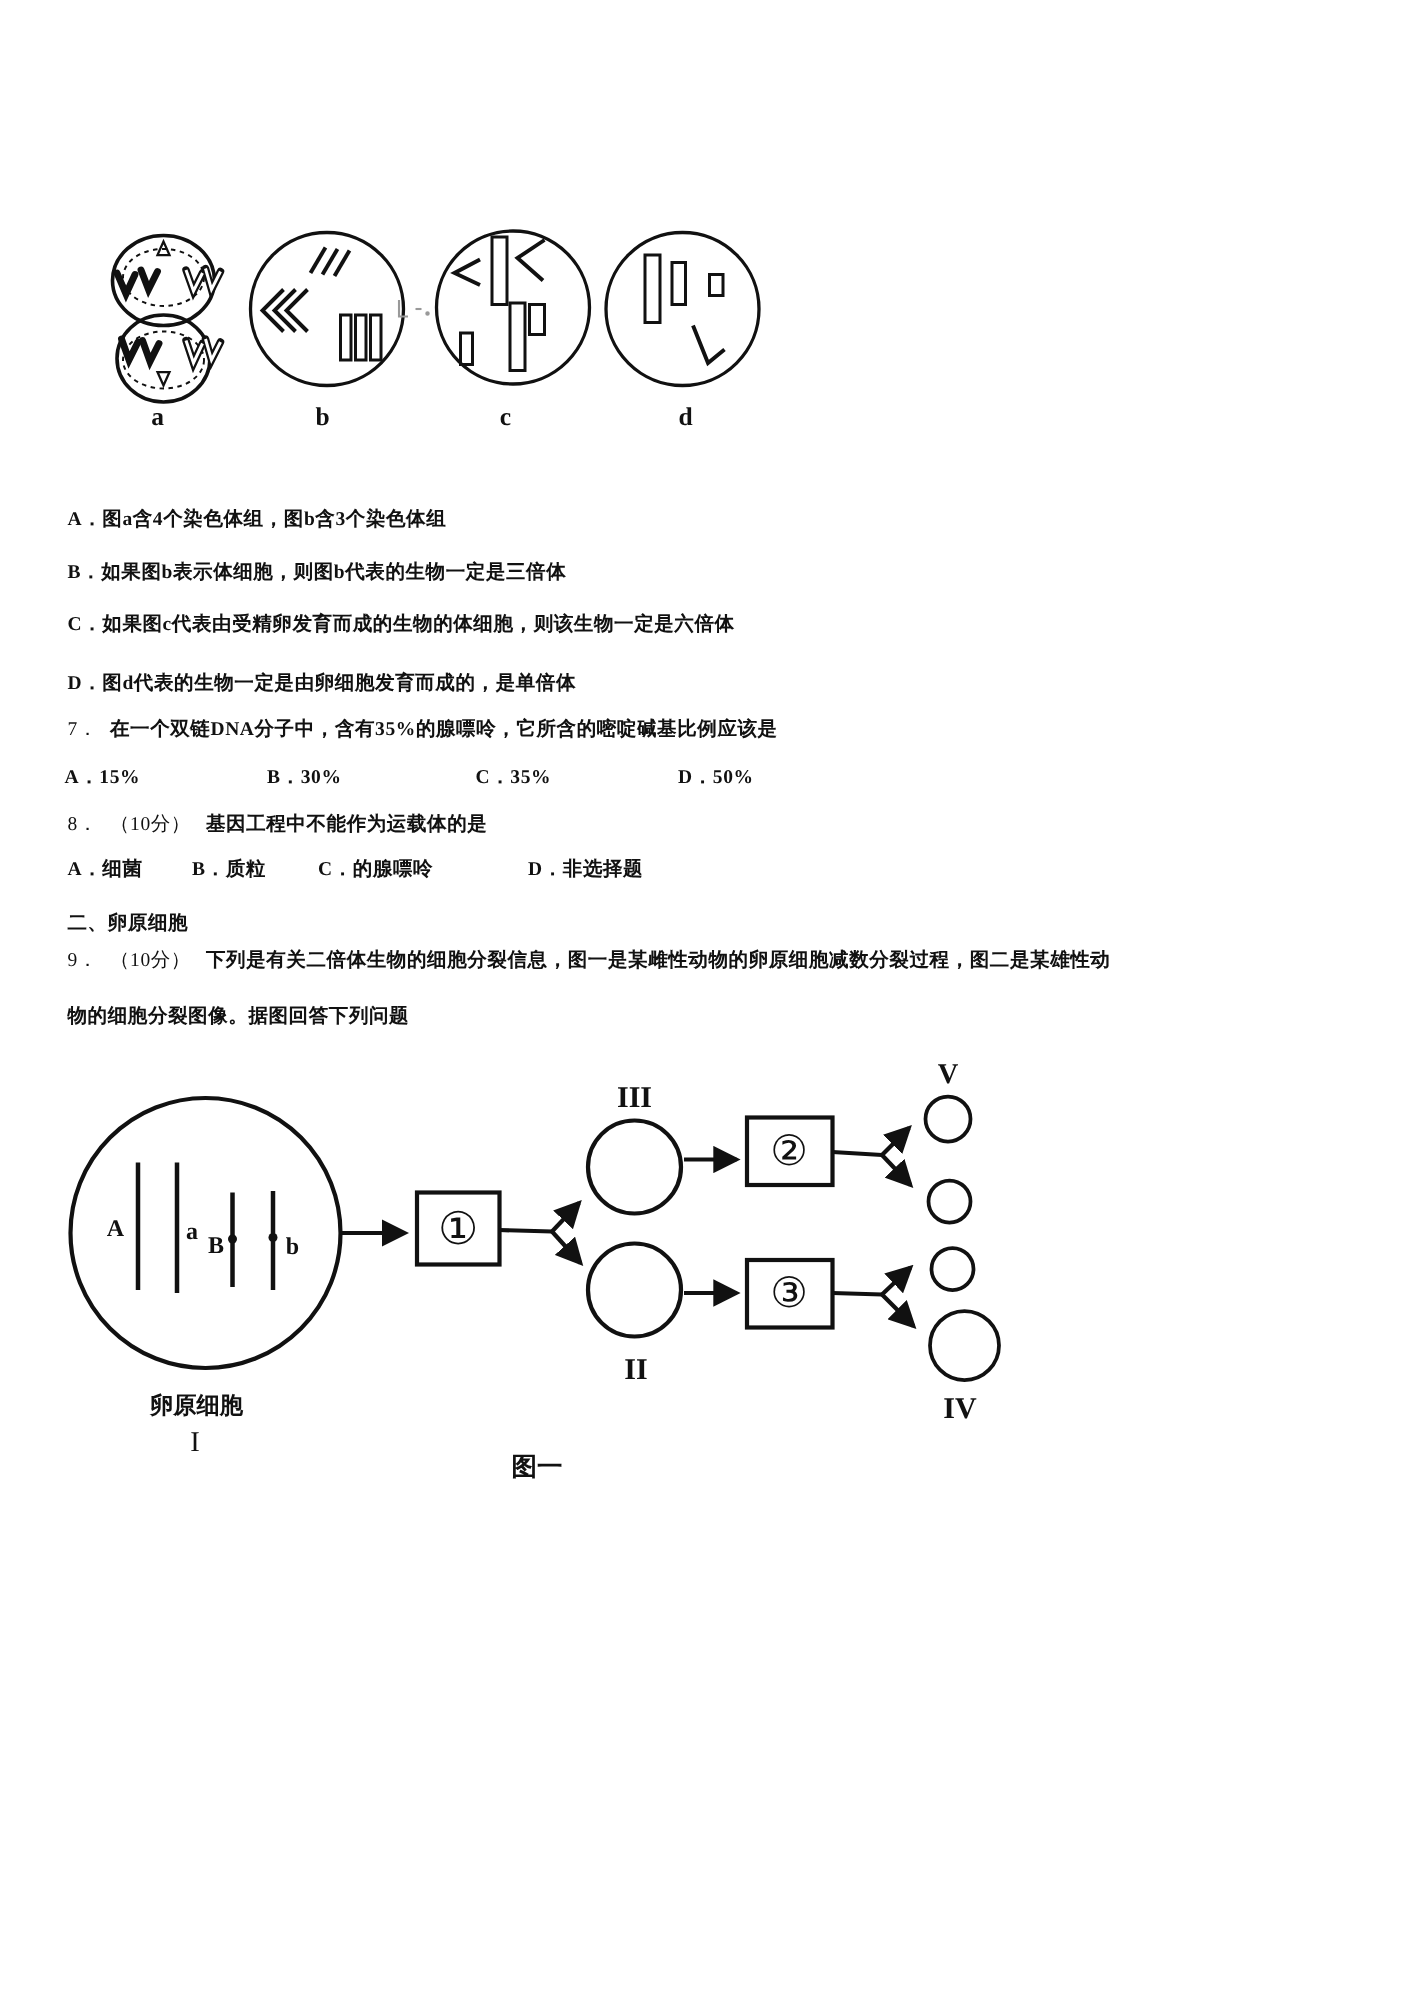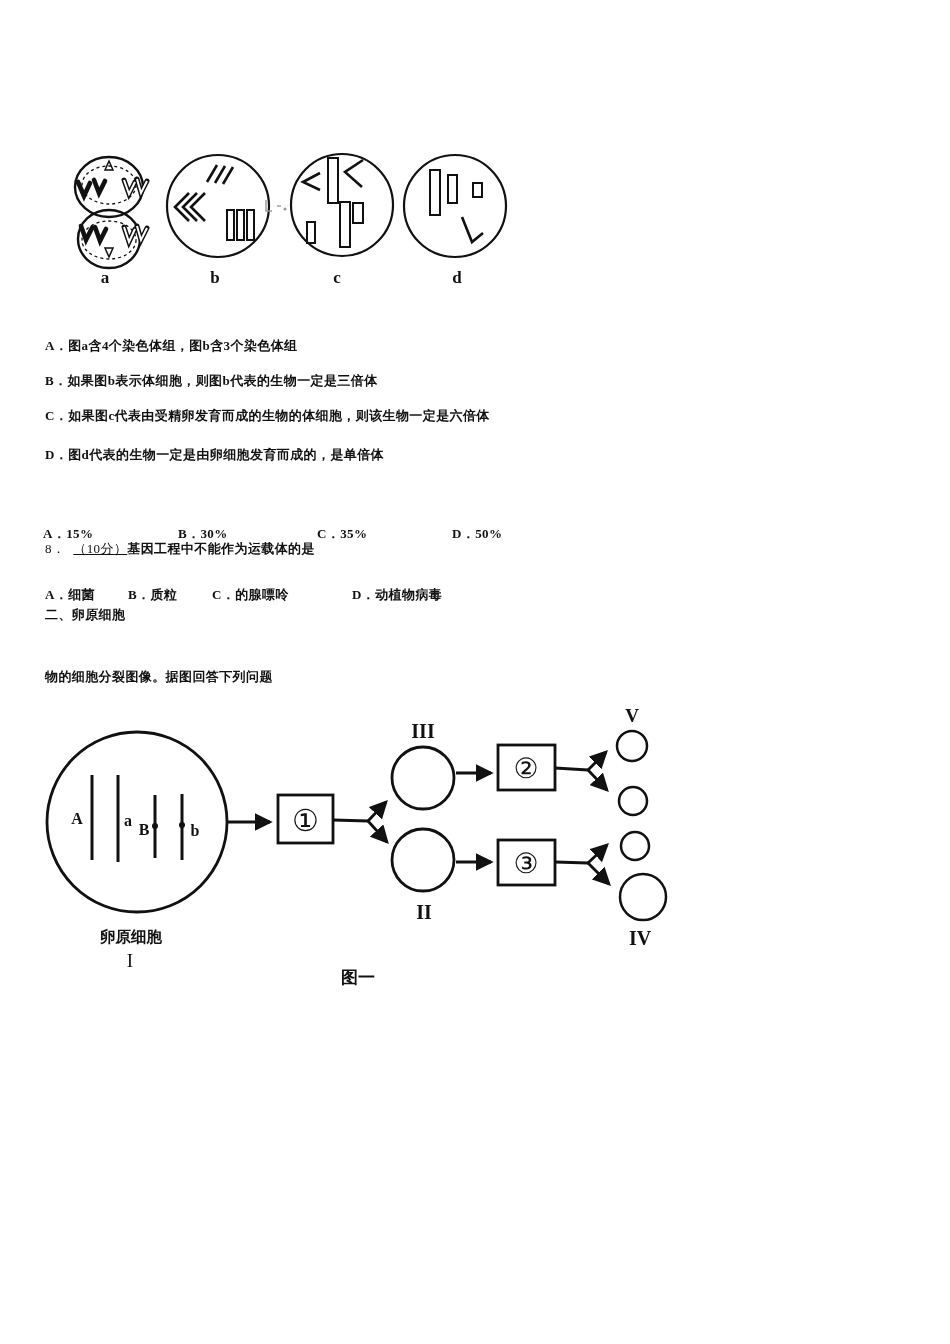--- a/index.html
+++ b/index.html
@@ -1,22 +1,22 @@
 <!DOCTYPE html>
 <html><head>
 <meta charset="utf-8">
 <style>
   html,body{margin:0;padding:0;background:#fff;}
   .page{position:relative;width:950px;height:1344px;background:#fff;overflow:hidden;
         font-family:"Liberation Serif","DejaVu Serif",serif;color:#111;}
   .txt{position:absolute;white-space:nowrap;font-size:13px;line-height:17px;
        font-weight:700;letter-spacing:.4px;}
   .qnum{font-weight:400;letter-spacing:.4px;margin-right:8px;}
-  .qscore{font-weight:400;letter-spacing:.4px;text-decoration:underline;}
-  .optspan{position:absolute;top:0;white-space:nowrap;font-weight:700;margin-top:16px;}
+  .qscore{font-weight:400;letter-spacing:.4px;margin-right:10px;}
+  .optspan{position:absolute;top:0;white-space:nowrap;font-weight:700;}
   svg{position:absolute;}
   svg text{font-family:"Liberation Serif","DejaVu Serif",serif;fill:#111;}
   .cjk-bold{font-weight:700;}
   .stroke{stroke:#111;fill:none;}
 </style>
 </head>
 <body>
 
 <div class="page">
 
@@ -104,39 +104,45 @@
     <text x="175" y="143" text-anchor="middle" font-size="17" class="cjk-bold">b</text>
     <text x="297" y="143" text-anchor="middle" font-size="17" class="cjk-bold">c</text>
     <text x="417" y="143" text-anchor="middle" font-size="17" class="cjk-bold">d</text>
   </svg>
 
   <div class="txt" style="left:45px;top:337px">A．图a含4个染色体组，图b含3个染色体组</div>
   <div class="txt" style="left:45px;top:407px">C．如果图c代表由受精卵发育而成的生物的体细胞，则该生物一定是六倍体</div>
   <div class="txt" style="left:45px;top:372px">B．如果图b表示体细胞，则图b代表的生物一定是三倍体</div>
   <div class="txt" style="left:45px;top:446px">D．图d代表的生物一定是由卵细胞发育而成的，是单倍体</div>
 
+  <div class="txt" style="left:45px;top:477px">
+    <span class="qnum">7．</span><span>在一个双链DNA分子中，含有35%的腺嘌呤，它所含的嘧啶碱基比例应该是</span>
+  </div>
   <div class="txt" style="left:43px;top:509px;width:600px">
     <span class="optspan" style="left:0">A．15%</span>
     <span class="optspan" style="left:135px">B．30%</span>
     <span class="optspan" style="left:274px">C．35%</span>
     <span class="optspan" style="left:409px">D．50%</span>
   </div>
 
   <div class="txt" style="left:45px;top:540px">
     <span class="qnum">8．</span><span class="qscore">（10分）</span><span>基因工程中不能作为运载体的是</span>
   </div>
   <div class="txt" style="left:45px;top:570px;width:460px">
     <span class="optspan" style="left:0">A．细菌</span>
     <span class="optspan" style="left:83px">B．质粒</span>
     <span class="optspan" style="left:167px">C．的腺嘌呤</span>
-    <span class="optspan" style="left:307px">D．动植物病毒</span>
+    <span class="optspan" style="left:307px">D．非选择题</span>
   </div>
 
   <div class="txt" style="left:45px;top:606px">二、卵原细胞</div>
 
+  <div class="txt" style="left:45px;top:631px">
+    <span class="qnum">9．</span><span class="qscore">（10分）</span><span>下列是有关二倍体生物的细胞分裂信息，图一是某雌性动物的卵原细胞减数分裂过程，图二是某雄性动</span>
+  </div>
   <div class="txt" style="left:45px;top:668px">物的细胞分裂图像。据图回答下列问题</div>
 
   <svg style="left:30px;top:700px;" width="650" height="300" viewBox="0 0 650 300">
     <defs>
       <marker id="ah" viewBox="0 0 10 10" refX="8.5" refY="5" markerWidth="6.5" markerHeight="6.5" orient="auto-start-reverse">
         <path d="M0,0 L10,5 L0,10 z" fill="#111"></path>
       </marker>
     </defs>
 
     <g class="stroke" stroke-width="2.8">

